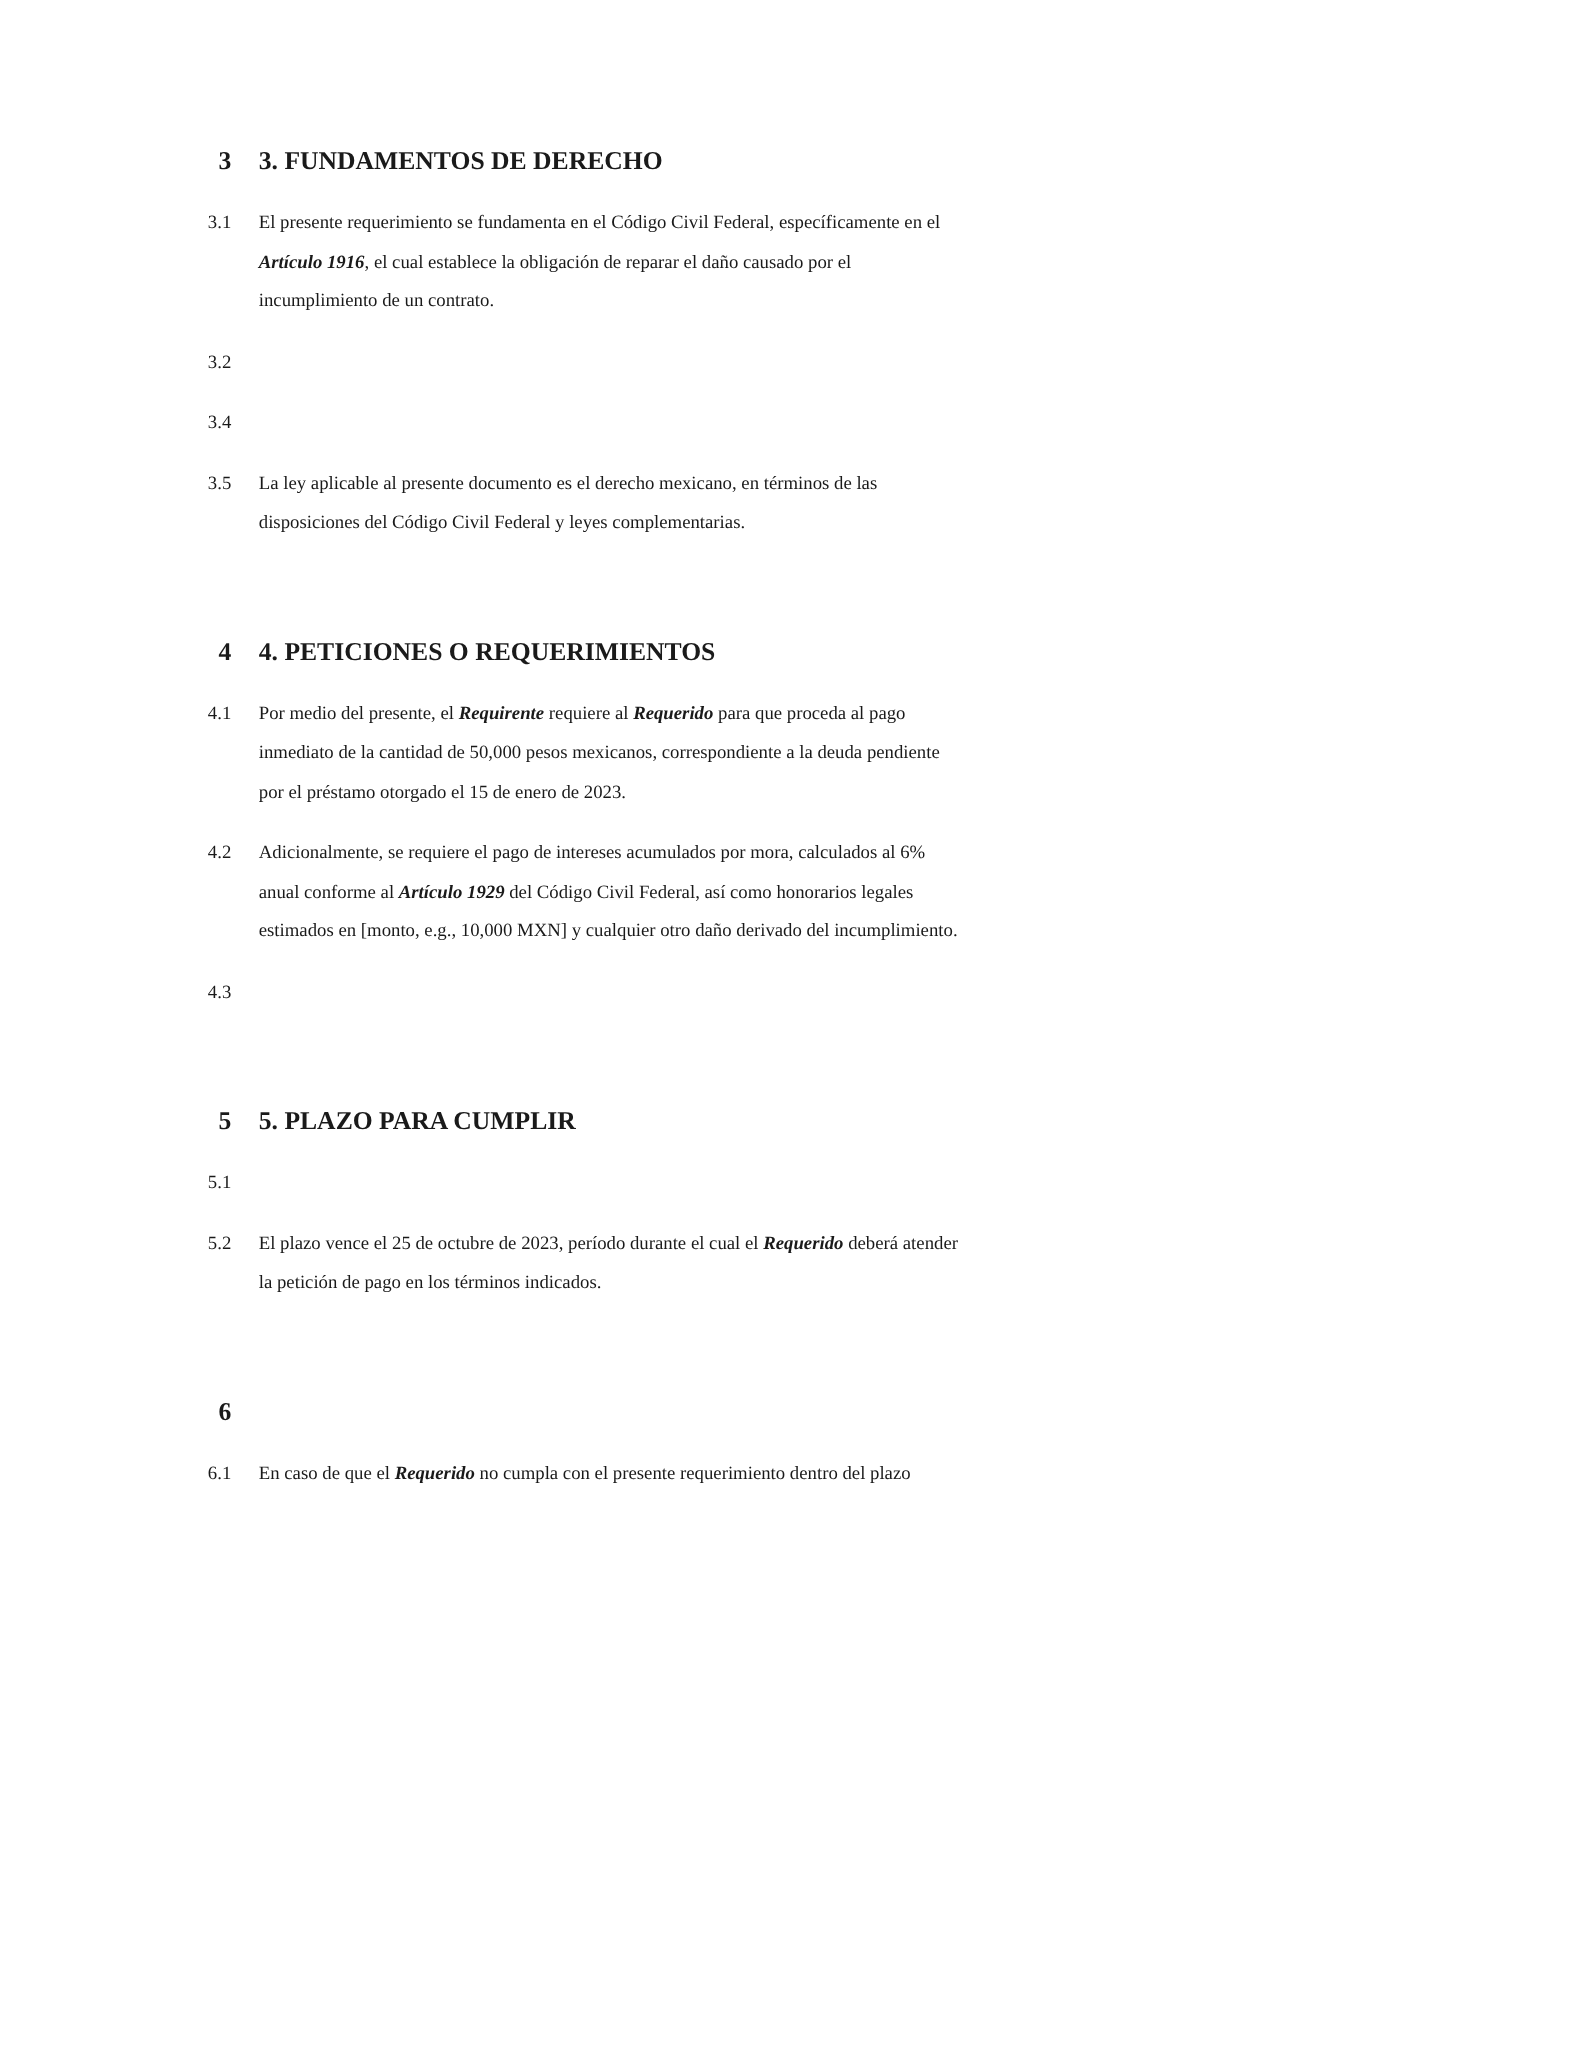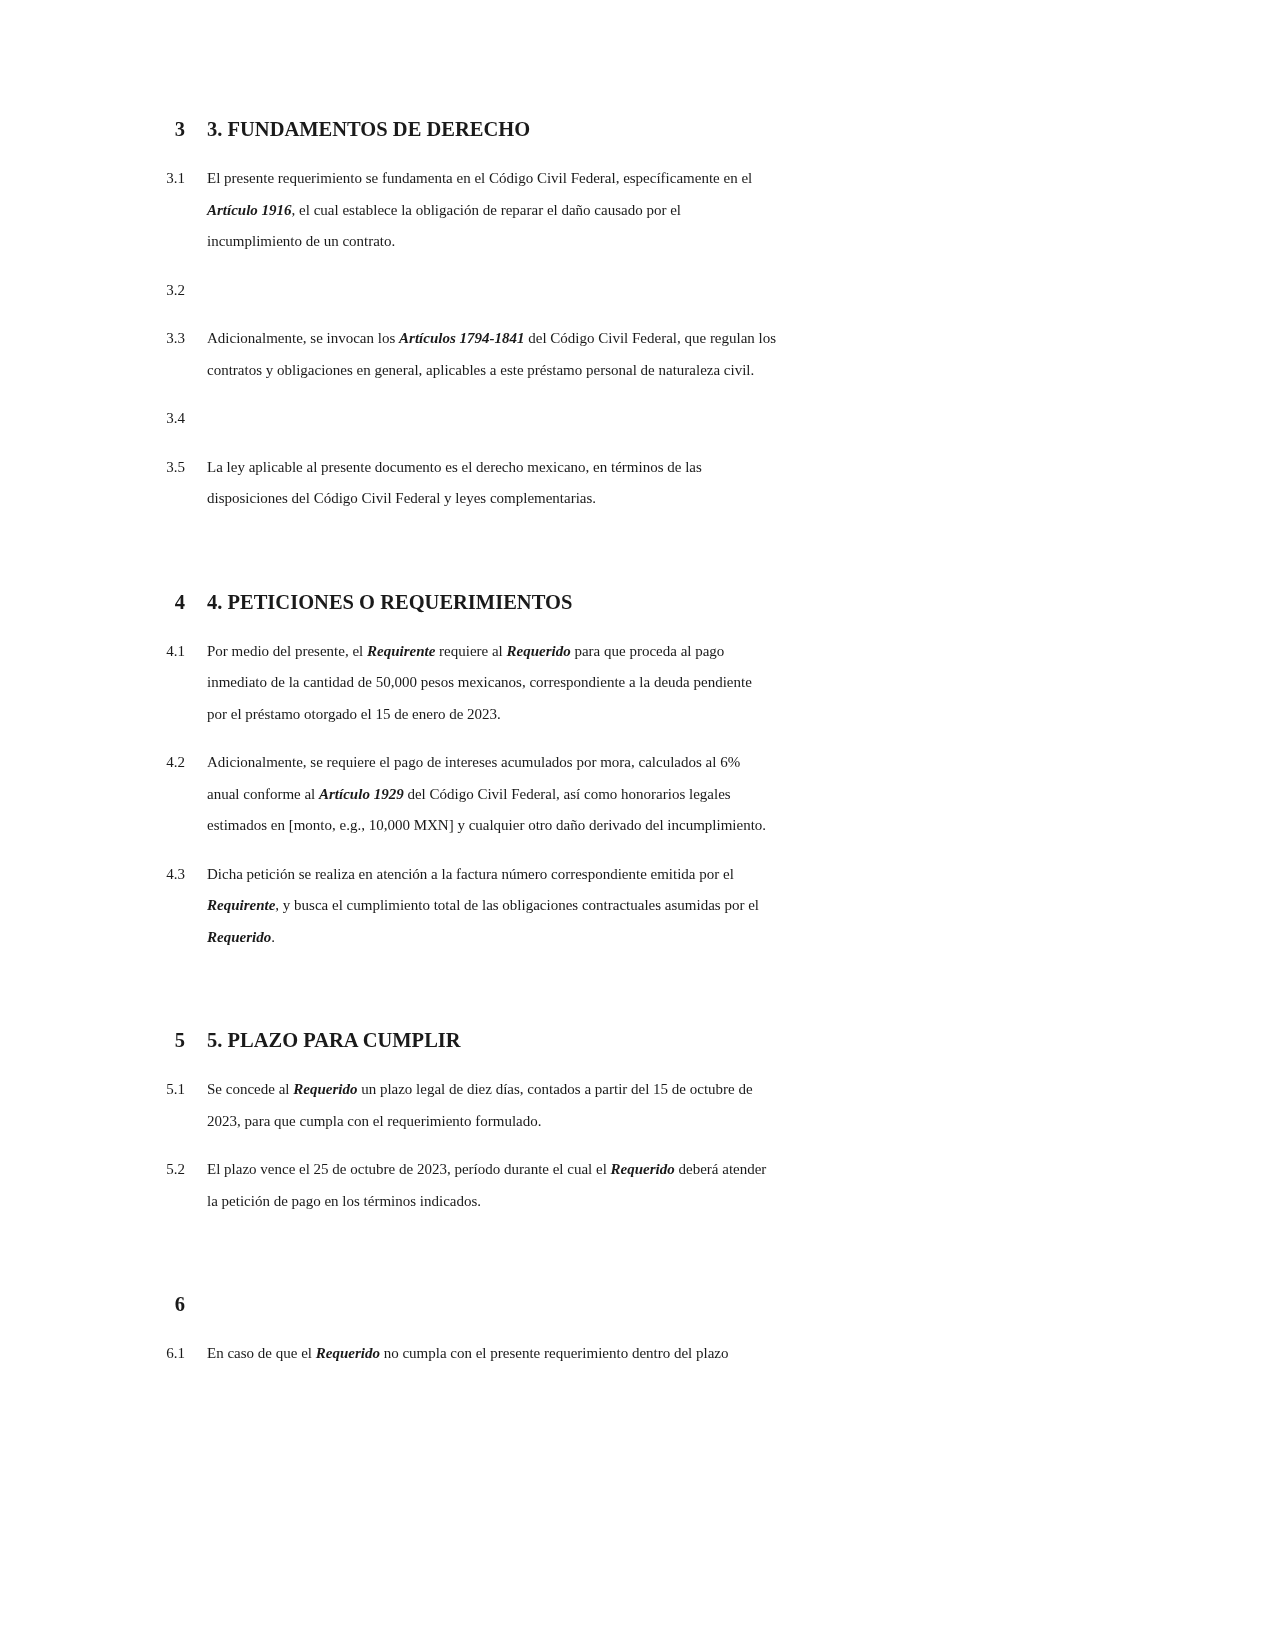--- a/index.html
+++ b/index.html
@@ -68,24 +68,20 @@
           <span class="heading-text">3. FUNDAMENTOS DE DERECHO</span>
         </div>
         <div class="item">
           <span class="num">3.1</span>
           <p class="item-text">El presente requerimiento se fundamenta en el Código Civil Federal, específicamente en el<br><b>Artículo 1916</b>, el cual establece la obligación de reparar el daño causado por el<br>incumplimiento de un contrato.</p>
         </div>
         <div class="item">
           <span class="num">3.2</span>
         </div>
         <div class="item">
-          <span class="num">3.3</span>
-          <p class="item-text">Adicionalmente, se invocan los <b>Artículos 1794-1841</b> del Código Civil Federal, que regulan los<br>contratos y obligaciones en general, aplicables a este préstamo personal de naturaleza civil.</p>
-        </div>
-        <div class="item">
           <span class="num">3.4</span>
         </div>
         <div class="item">
           <span class="num">3.5</span>
           <p class="item-text">La ley aplicable al presente documento es el derecho mexicano, en términos de las<br>disposiciones del Código Civil Federal y leyes complementarias.</p>
         </div>
       </section>
       <section class="doc-section">
         <div class="heading-row">
           <span class="num">4</span>
@@ -94,31 +90,29 @@
         <div class="item">
           <span class="num">4.1</span>
           <p class="item-text">Por medio del presente, el <b>Requirente</b> requiere al <b>Requerido</b> para que proceda al pago<br>inmediato de la cantidad de 50,000 pesos mexicanos, correspondiente a la deuda pendiente<br>por el préstamo otorgado el 15 de enero de 2023.</p>
         </div>
         <div class="item">
           <span class="num">4.2</span>
           <p class="item-text">Adicionalmente, se requiere el pago de intereses acumulados por mora, calculados al 6%<br>anual conforme al <b>Artículo 1929</b> del Código Civil Federal, así como honorarios legales<br>estimados en [monto, e.g., 10,000 MXN] y cualquier otro daño derivado del incumplimiento.</p>
         </div>
         <div class="item">
           <span class="num">4.3</span>
-          <p class="item-text">Dicha petición se realiza en atención a la factura número correspondiente emitida por el<br><b>Requirente</b>, y busca el cumplimiento total de las obligaciones contractuales asumidas por el<br><b>Requerido</b>.</p>
         </div>
       </section>
       <section class="doc-section">
         <div class="heading-row">
           <span class="num">5</span>
           <span class="heading-text">5. PLAZO PARA CUMPLIR</span>
         </div>
         <div class="item">
           <span class="num">5.1</span>
-          <p class="item-text">Se concede al <b>Requerido</b> un plazo legal de diez días, contados a partir del 15 de octubre de<br>2023, para que cumpla con el requerimiento formulado.</p>
         </div>
         <div class="item">
           <span class="num">5.2</span>
           <p class="item-text">El plazo vence el 25 de octubre de 2023, período durante el cual el <b>Requerido</b> deberá atender<br>la petición de pago en los términos indicados.</p>
         </div>
       </section>
       <section class="doc-section">
         <div class="heading-row">
           <span class="num">6</span>
         </div>

